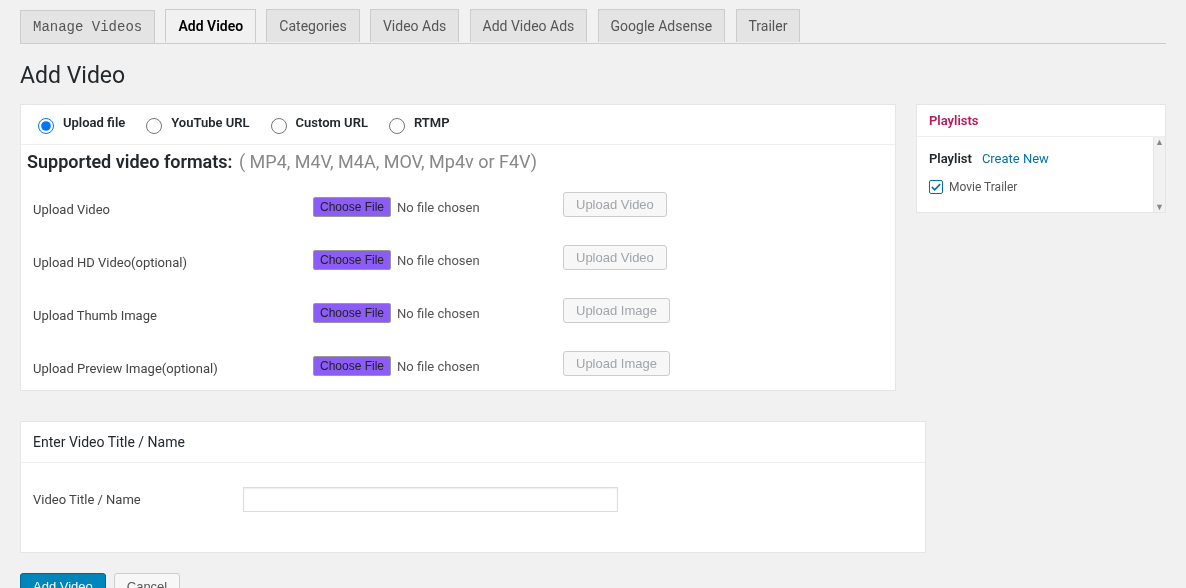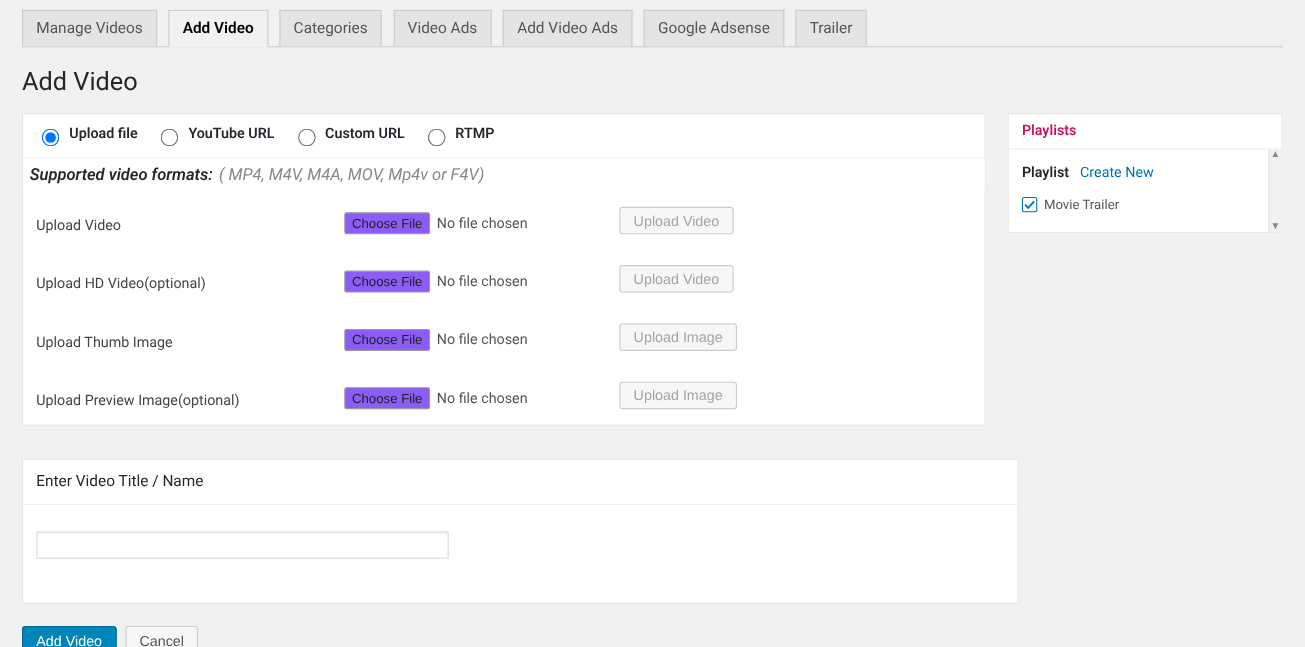--- a/index.html
+++ b/index.html
@@ -29,21 +29,21 @@
     border-bottom: none;
     margin-left: 0.5em;
     padding: 7px 12px;
     font-size: 14px;
     line-height: 1.3;
     background: #e4e4e4;
     color: #555;
     text-decoration: none;
     cursor: pointer;
   }
-  .nav-tab:first-child { margin-left: 0; }
+  .nav-tab:first-child { margin-left: 0; font-family: Liberation Mono, monospace; }
   .nav-tab.active {
     background: #f1f1f1;
     border-bottom: 1px solid #f1f1f1;
     margin-bottom: -1px;
     color: #000;
     font-weight: 600;
   }
   h1.page-title {
     font-size: 23px;
     font-weight: 400;
@@ -75,24 +75,23 @@
     display: flex;
     align-items: flex-start;
     gap: 6px;
     cursor: pointer;
   }
   input[type=radio] {
     width: 16px; height: 16px; cursor: pointer;
   }
   .formats-row {
     padding: 6px 0 6px 6px;
-    font-size: 15px;
+    font-size: 18px;
     color: #555;
     background: #fff;
-    font-style: italic;
   }
   .formats-row .lead { font-weight: 600; color: #23282d; margin-right: 2px; }
   .formats-row .muted { color: #888; }
   
   .upload-row {
     display: flex;
     align-items: flex-end;
     padding: 14px 12px;
   }
   .upload-label {
@@ -299,20 +298,21 @@
             <span class="file-status">No file chosen</span>
           </div>
           <button class="upload-action" disabled="">Upload Image</button>
         </div>
 
       </div>
 
       <div class="panel" style="margin-top:30px; width: calc(100% + 30px);">
         <div class="title-header">Enter Video Title / Name</div>
         <div class="title-body">
+          <div class="lbl">Video Title / Name</div>
           <input type="text" value="" style="">
         </div>
       </div>
 
       <div class="bottom-actions">
         <button class="btn-primary">Add Video</button>
         <button class="btn-secondary">Cancel</button>
       </div>
 
     </div>

